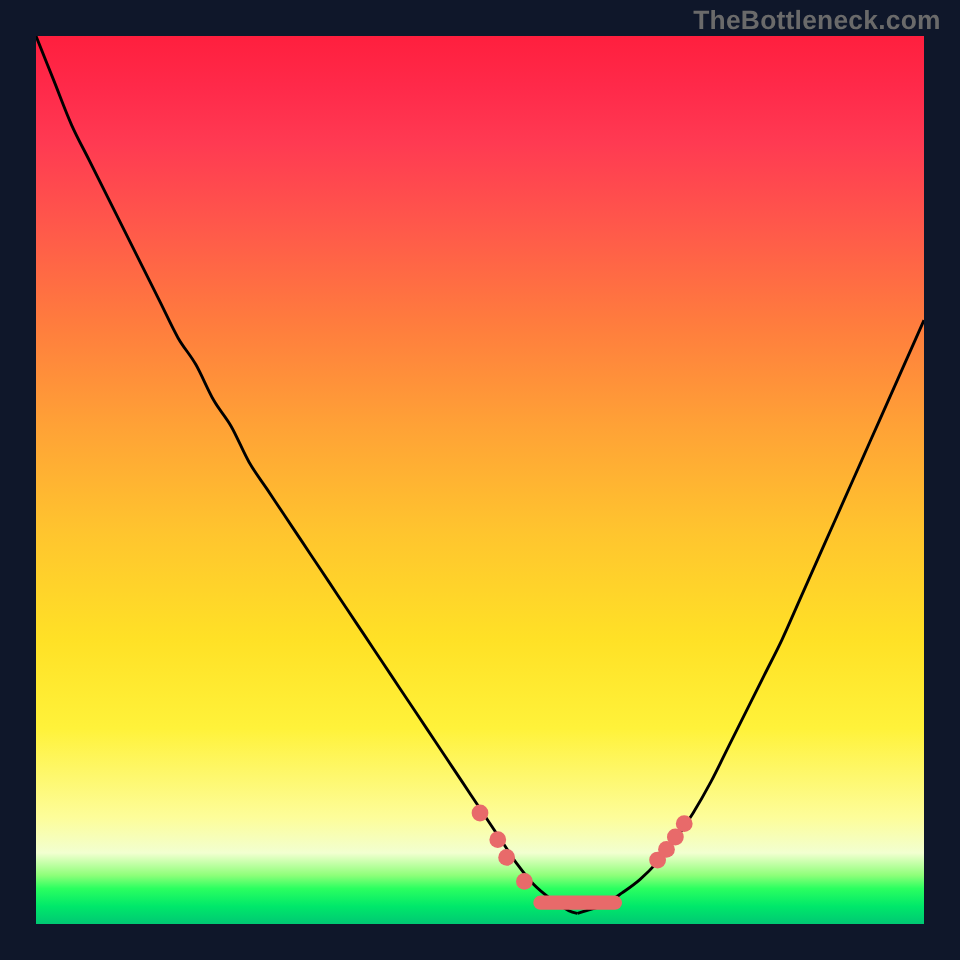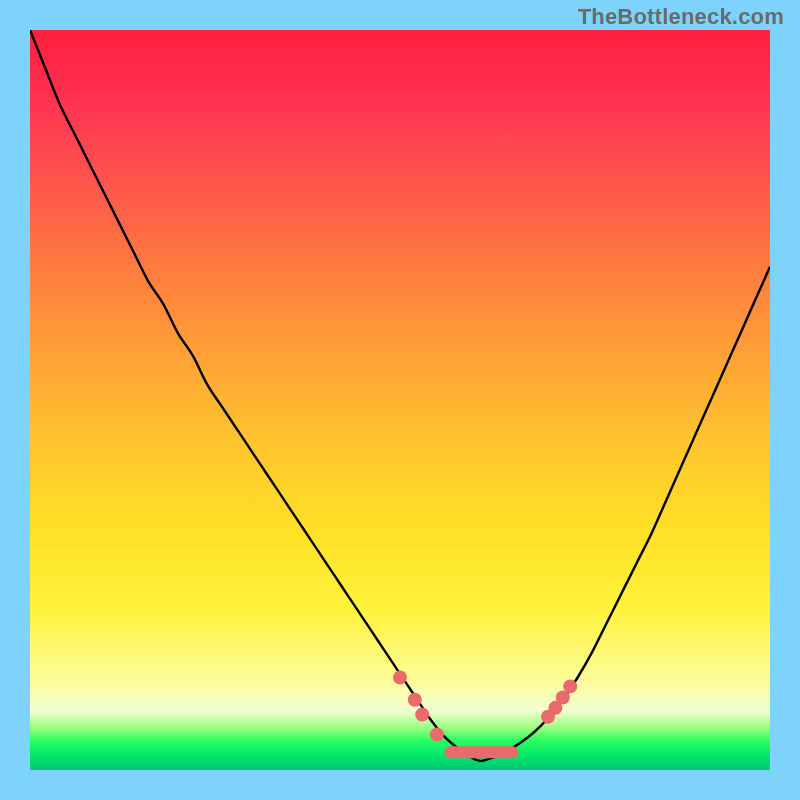--- a/index.html
+++ b/index.html
@@ -10,21 +10,21 @@
     background: #000;
     font-family: Arial, Helvetica, sans-serif;
     overflow: hidden;
   }
   .frame {
     position: absolute;
     left: 0;
     top: 0;
     width: 800px;
     height: 800px;
-    background: #7dd3fc;
+    background: #0f172a;
   }
   .watermark {
     position: absolute;
     top: 4px;
     right: 16px;
     color: #6a6a6a;
     font-size: 22px;
     font-weight: 600;
     letter-spacing: 0.2px;
     user-select: none;

